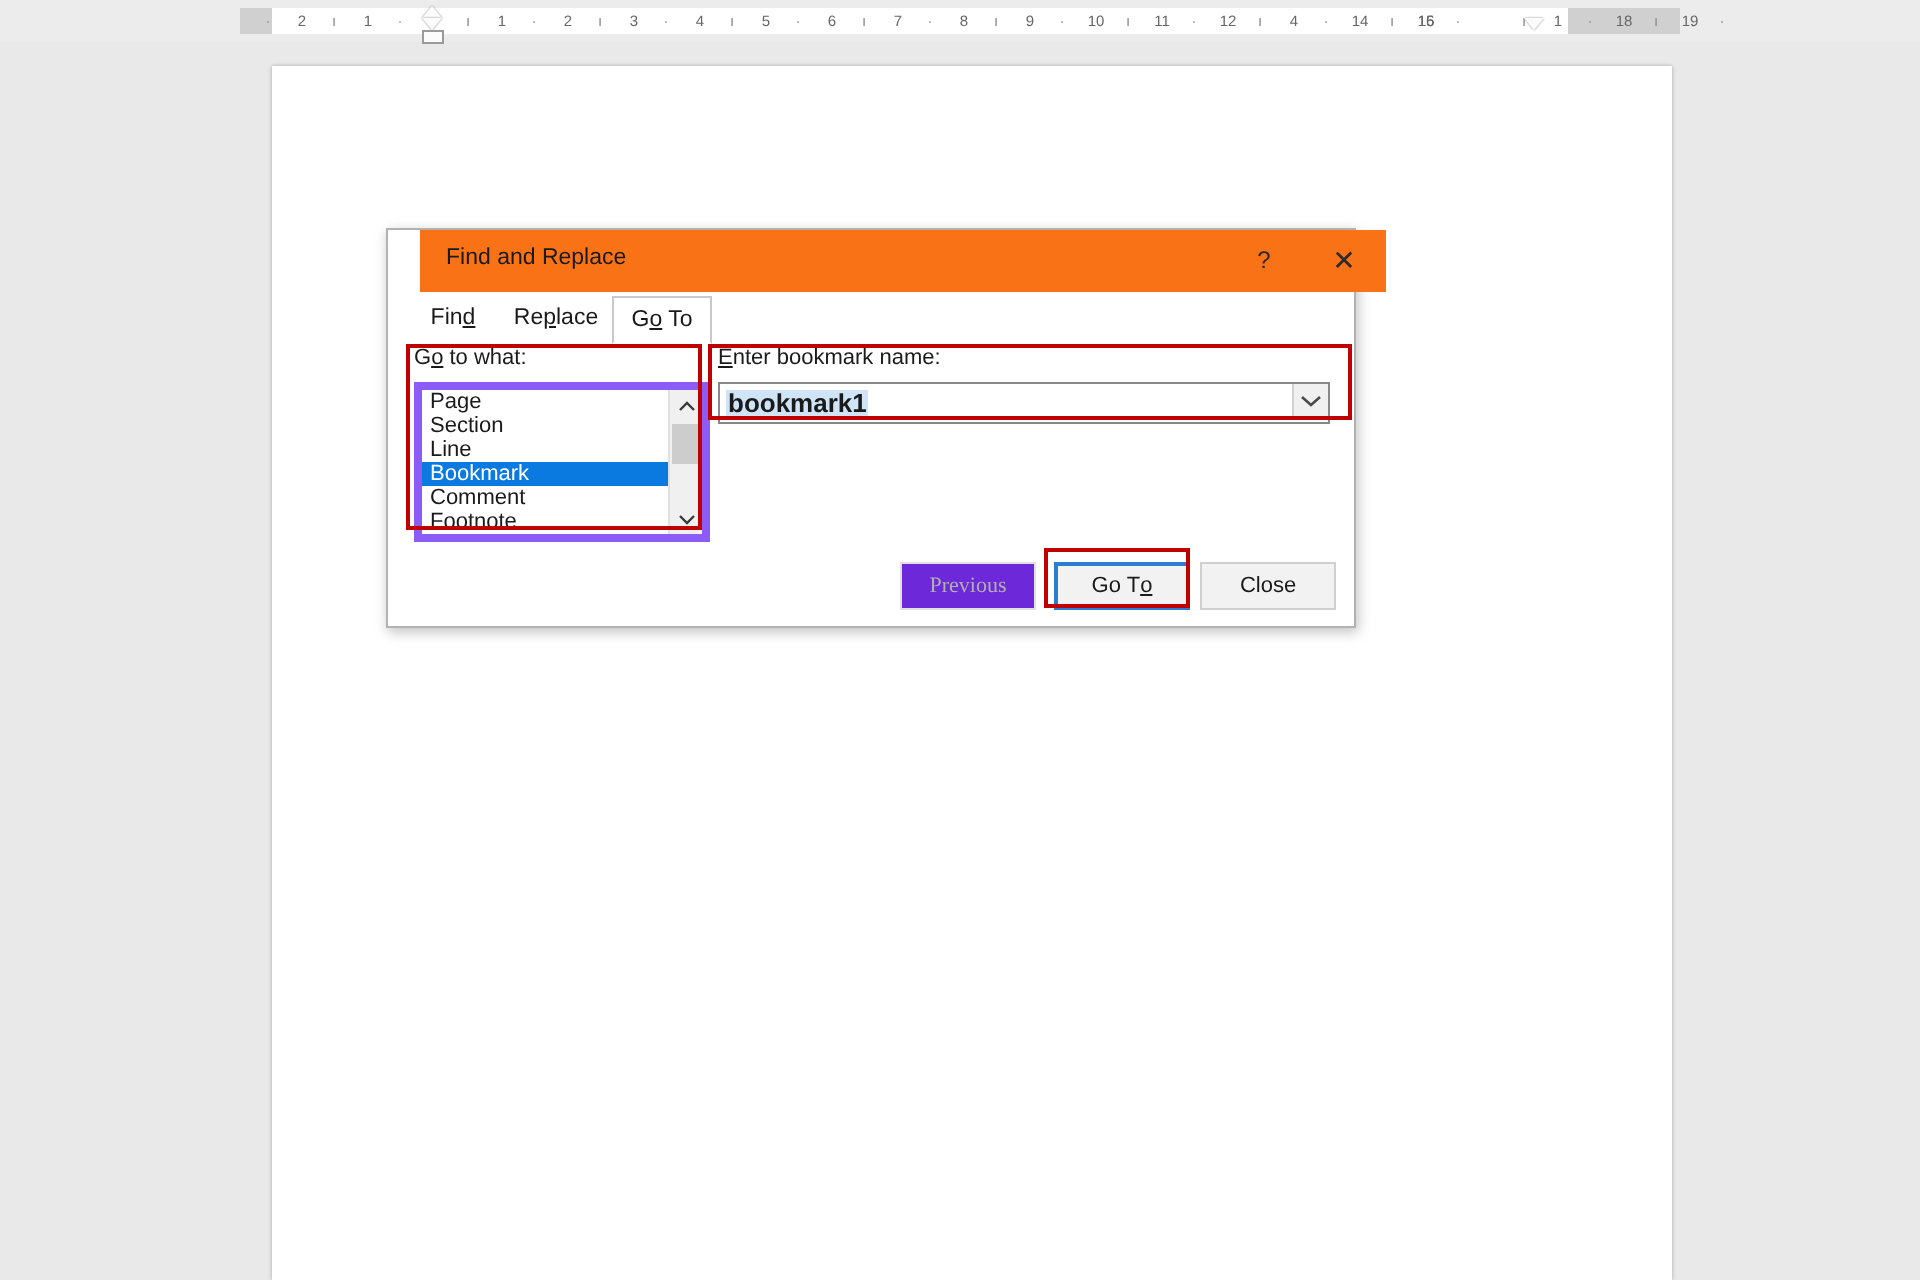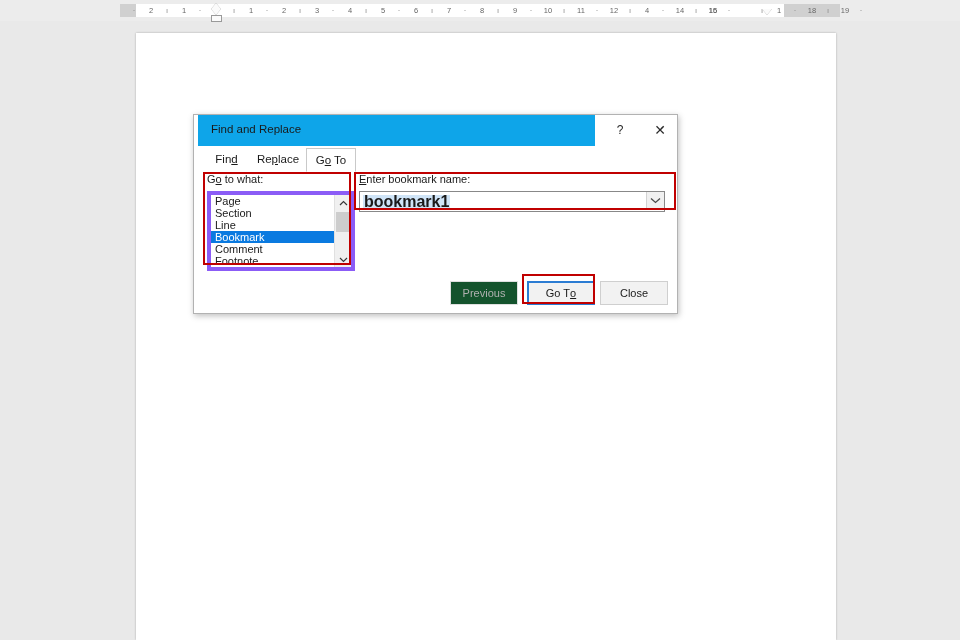--- a/index.html
+++ b/index.html
@@ -64,22 +64,22 @@
 
   
   #dialog {
     position: absolute; left: 193px; top: 114px;
     width: 483px; height: 198px;
     background: #ffffff;
     border: 1px solid #b2b2b2;
     box-shadow: 1px 2px 6px rgba(0,0,0,0.25);
   }
   #dialog-titlebar {
-    position: absolute; left: 4px; top: 0; width: 397px; height: 31px;
-    background: #0ea5e9;
+    position: absolute; left: 16px; top: 0; width: 483px; height: 31px;
+    background: #f97316;
   }
   #dialog-title {
     position: absolute; left: 13px; top: 8px;
     font-size: 11.5px; color: #1a1a1a;
   }
   .titlebar-btn {
     position: absolute; top: 4px; width: 26px; height: 22px;
     display: flex; align-items: center; justify-content: center;
     font-size: 13px; color: #2a2a2a; cursor: default;
   }
@@ -160,21 +160,21 @@
 
   
   #combobox {
     position: absolute; left: 165px; top: 21px;
     width: 304px; height: 19px;
     border: 1px solid #888888;
     background: #ffffff;
   }
   #combo-text {
     position: absolute; left: 3px; top: 3px;
-    font-size: 16px; color: #1a1a1a; font-weight: bold;
+    font-size: 13px; color: #1a1a1a; font-weight: bold;
     background: #cfe4f7;
     padding: 0 1px;
     line-height: 13px;
   }
   #combo-button {
     position: absolute; right: 0; top: 0; width: 17px; height: 17px;
     background: #f0f0f0;
     border-left: 1px solid #d2d2d2;
     display: flex; align-items: center; justify-content: center;
     cursor: default;
@@ -184,21 +184,21 @@
   
   .dlg-button {
     position: absolute; top: 111px; height: 22px;
     border: 1px solid #cfcfcf;
     background: #f2f2f2;
     font-size: 11px; color: #1a1a1a;
     display: flex; align-items: center; justify-content: center;
     cursor: default;
   }
   .dlg-button u { text-decoration: underline; }
-  .dlg-button.disabled { color: #b0b0b0; background: #14532d; border-color: #e0e0e0; }
+  .dlg-button.disabled { color: #b0b0b0; background: #6d28d9; border-color: #e0e0e0; font-family: Liberation Serif, serif; }
   .dlg-button.focused {
     border: 1px solid #2b7cd3;
     outline: 1px solid #2b7cd3;
     outline-offset: -2px;
     background: #f2f2f2;
   }
   #btn-previous { left: 256px; width: 66px; }
   #btn-goto     { left: 333px; width: 66px; text-align: right; }
   #btn-close    { left: 406px; width: 66px; }
 

